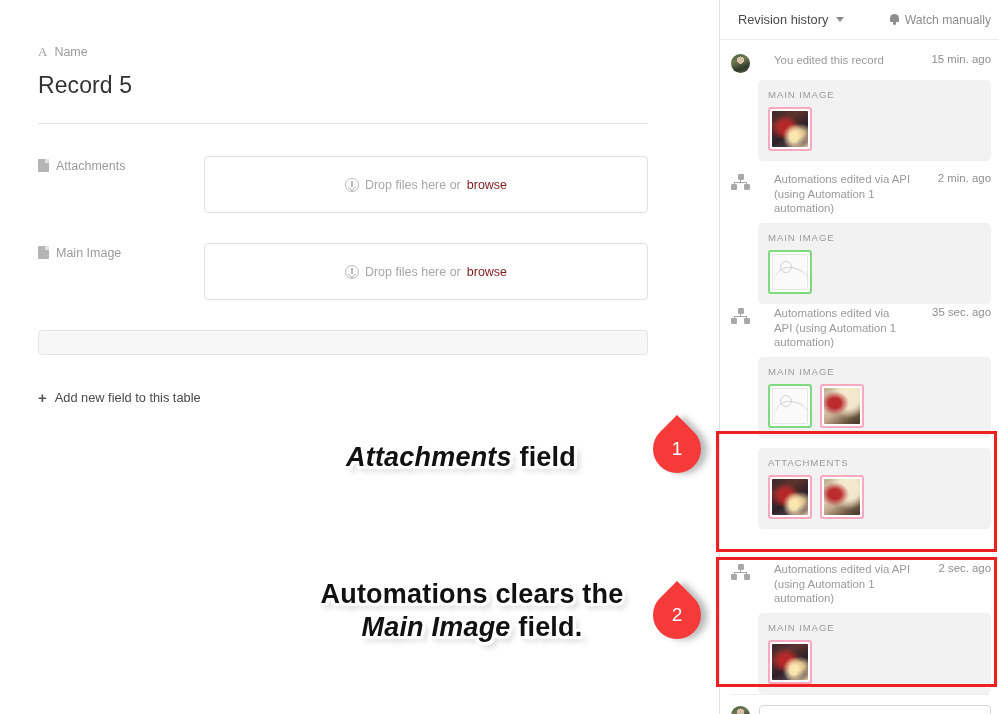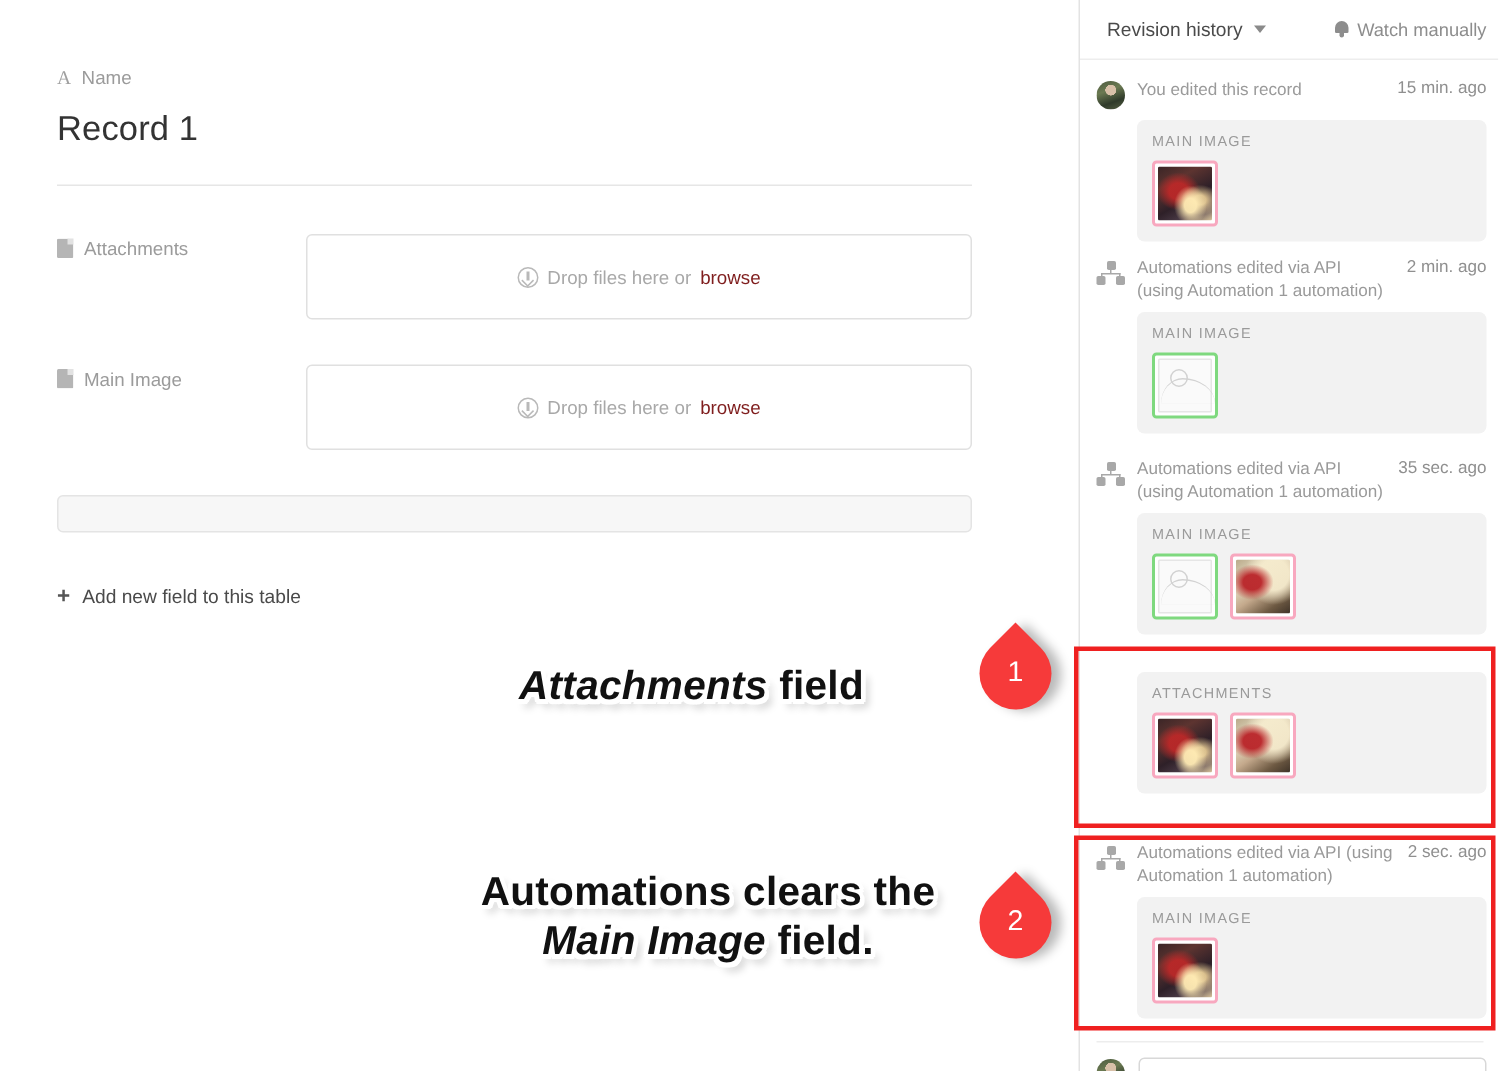--- a/index.html
+++ b/index.html
@@ -107,21 +107,21 @@
   .rev-title { font-size:12.8px; color:#4a4a4a; display:flex; align-items:center; gap:8px; cursor:pointer; }
   .caret { width:0;height:0;border-left:4px solid transparent;border-right:4px solid transparent;border-top:5px solid #8a8a8a; }
   .watch { margin-left:auto; display:flex; align-items:center; gap:6px; font-size:12.2px; color:#8d8d8d; cursor:pointer; }
   .bell { width:9px; height:11px; position:relative; }
   .bell::before { content:""; position:absolute; left:0; top:0; width:9px; height:8px; background:#8d8d8d; border-radius:5px 5px 1px 1px; }
   .bell::after { content:""; position:absolute; left:3px; top:8px; width:3px; height:3px; background:#8d8d8d; border-radius:0 0 2px 2px; }
 
   .rev-list { position:absolute; left:0; top:41px; right:0; bottom:0; }
 
   .rev-entry { position:absolute; left:0; width:280px; padding:0 9px 0 11px; }
-  .entry-head { display:flex; align-items:flex-start; gap:8px; }
+  .entry-head { display:flex; align-items:flex-start; gap:24px; }
   .avatar { width:19px; height:19px; border-radius:50%; flex:0 0 19px; margin-top:1px;
     background:
       radial-gradient(circle at 50% 32%, #d8c0a8 0 22%, transparent 23%),
       linear-gradient(160deg,#4c5a3e 0%, #6b7a52 35%, #2f3a2a 70%, #555f42 100%);
     background-size:cover; }
   .auto-icon { width:19px; height:16px; flex:0 0 19px; position:relative; margin-top:2px; }
   .auto-icon i { position:absolute; background:#a8a8a8; display:block; }
   .auto-icon .n1 { left:6.5px; top:0; width:6px; height:5.5px; border-radius:1.2px; }
   .auto-icon .n2 { left:0; top:10px; width:6px; height:5.5px; border-radius:1.2px; }
   .auto-icon .n3 { left:13px; top:10px; width:6px; height:5.5px; border-radius:1.2px; }
@@ -171,21 +171,21 @@
 </head>
 <body>
 
 <div id="record-panel">
 
   <div class="name-block">
     <div class="name-label">
       <span class="tf-icon">A</span>
       <span>Name</span>
     </div>
-    <div class="name-value">Record 1</div>
+    <div class="name-value">Record 5</div>
   </div>
   <div class="name-rule"></div>
 
   <div class="field-row" style="top:156px;">
     <div class="field-label">
       <span class="attach-icon"></span>
       <span class="lbl-text">Attachments</span>
     </div>
     <div class="field-ctl">
       <div class="dropzone">

